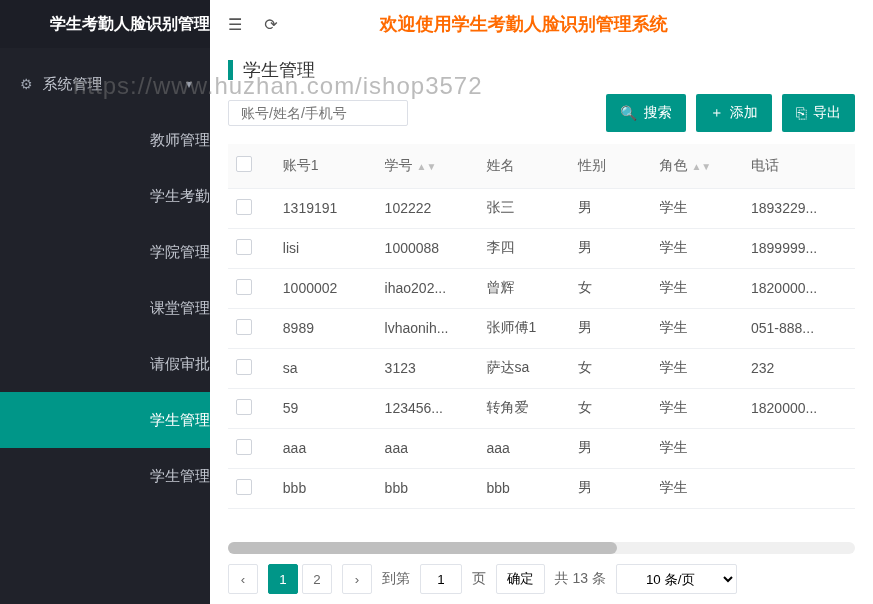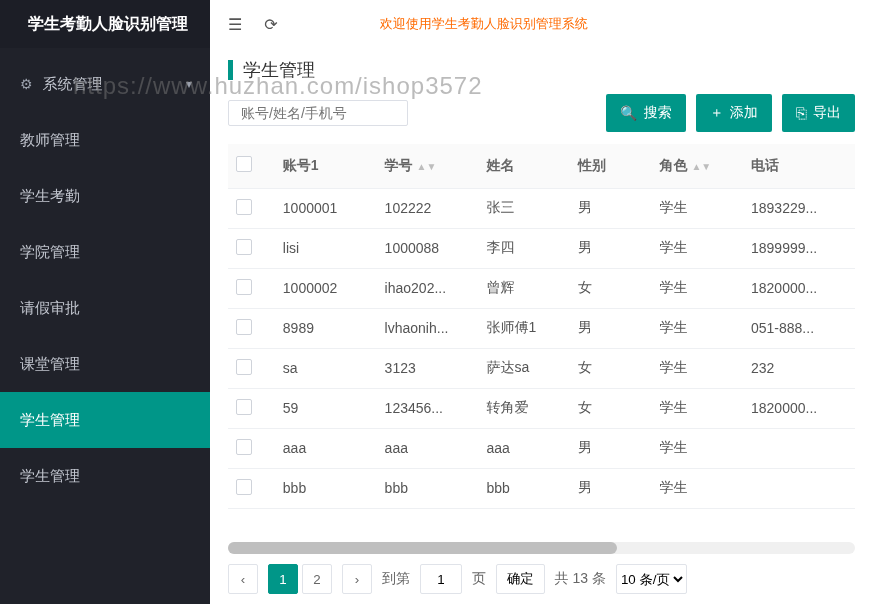--- a/index.html
+++ b/index.html
@@ -1,91 +1,91 @@
 <!DOCTYPE html>
 <html><head>
 <meta charset="utf-8">
 <style>
   * { box-sizing: border-box; margin: 0; padding: 0; }
   html, body { width: 873px; height: 604px; font-family: "Microsoft YaHei", Arial, sans-serif; font-size: 14px; color: #333; overflow: hidden; }
   .app { display: flex; width: 100%; height: 100%; }
 
   
-  .sidebar { width: 210px; background: #20222a; color: #c2c6cf; display: flex; flex-direction: column; flex-shrink: 0; }
+  .sidebar { width: 210px; background: #20222a; color: #c2c6cf; display: flex; flex-direction: column; flex-shrink: 0; text-align: right; }
   .brand { height: 48px; line-height: 48px; color: #fff; font-size: 16px; padding-left: 28px; font-weight: 600; background: #1c1e26; white-space: nowrap; overflow: hidden; }
   .nav { padding-top: 8px; }
   .nav-item { height: 56px; line-height: 56px; padding-left: 20px; cursor: pointer; color: #c2c6cf; font-size: 15px; }
   .nav-item.group { display: flex; align-items: center; gap: 10px; position: relative; }
   .nav-item.group .chev { position: absolute; right: 18px; font-size: 12px; color: #9aa0ac; }
   .nav-item.active { background: #009688; color: #fff; }
   .gear { font-size: 14px; color: #9aa0ac; }
 
   
   .main { flex: 1; display: flex; flex-direction: column; background: #fff; min-width: 0; }
   .topbar { height: 48px; display: flex; align-items: center; gap: 22px; padding: 0 18px; color: #666; }
   .topbar .icon-btn { cursor: pointer; font-size: 16px; color: #555; }
-  .welcome { color: #ff6a00; font-size: 13px; margin-left: 80px; }
+  .welcome { color: #ff6a00; font-size: 18px; margin-left: 80px; font-weight: bold; }
 
   .page-title { padding: 10px 18px 12px; font-size: 18px; display: flex; align-items: center; gap: 10px; }
   .page-title .bar { width: 5px; height: 20px; background: #009688; display: inline-block; }
 
   .watermark { position: absolute; left: 73px; top: 72px; font-size: 24px; color: rgba(120,120,120,0.5); font-family: Liberation Sans, sans-serif; letter-spacing: 1px; pointer-events: none; }
   .toolbar-wrap { padding: 0 18px 12px; display: flex; gap: 10px; align-items: center; }
   .input { height: 26px; border: 1px solid #dcdfe6; border-radius: 2px; padding: 0 12px; font-size: 14px; color: #555; background: #fff; }
   .input.w1 { width: 180px; }
   .input.w2 { width: 190px; }
   .btn { height: 38px; padding: 0 14px; border: none; border-radius: 2px; color: #fff; background: #009688; cursor: pointer; display: inline-flex; align-items: center; gap: 6px; font-size: 14px; }
   .btn .ic { font-size: 14px; }
   .spacer { flex: 1; }
 
   .table-wrap { padding: 0 18px; flex: 1; min-height: 0; overflow: hidden; }
   table { width: 100%; border-collapse: collapse; table-layout: fixed; }
   th, td { text-align: left; padding: 10px 8px; border-bottom: 1px solid #eef0f3; white-space: nowrap; overflow: hidden; text-overflow: ellipsis; font-size: 14px; }
-  th { color: #666; font-weight: 700; background: #fafafa; height: 44px; }
+  th { color: #666; font-weight: 400; background: #fafafa; height: 44px; }
   td { color: #555; height: 38px; }
   .chk { width: 16px; height: 16px; border: 1px solid #cfd3da; border-radius: 2px; display: inline-block; background: #fff; }
   th.sortable .sort { color: #bdbdbd; font-size: 10px; margin-left: 4px; }
   col.c-chk { width: 46px; }
   col.c1 { width: 100px; }
   col.c2 { width: 100px; }
   col.c3 { width: 90px; }
   col.c4 { width: 80px; }
   col.c5 { width: 90px; }
   col.c6 { width: 110px; }
 
   .hscroll { height: 12px; margin: 2px 18px 6px; background: #f0f0f0; border-radius: 6px; position: relative; }
   .hscroll .thumb { position: absolute; left: 0; top: 0; height: 100%; width: 62%; background: #bfbfbf; border-radius: 6px; }
 
   .pager { display: flex; align-items: center; gap: 10px; padding: 4px 18px 10px; color: #666; font-size: 14px; }
   .pg-btn { width: 30px; height: 30px; border: 1px solid #e0e3e9; background: #fff; border-radius: 2px; cursor: pointer; color: #666; display: inline-flex; align-items: center; justify-content: center; }
   .pg-btn.active { background: #009688; color: #fff; border-color: #009688; }
   .pg-input { width: 42px; height: 30px; border: 1px solid #e0e3e9; text-align: center; border-radius: 2px; }
   .pg-confirm { height: 30px; padding: 0 10px; border: 1px solid #e0e3e9; background: #fff; border-radius: 2px; cursor: pointer; text-align: center; }
-  .pg-select { height: 30px; border: 1px solid #e0e3e9; padding: 0 0; border-radius: 2px; background: #fff; }
+  .pg-select { height: 30px; border: 1px solid #e0e3e9; padding: 0 25px; border-radius: 2px; background: #fff; }
 
   .rel { position: relative; }
 </style>
 </head>
 <body>
 
 <div class="app rel">
   <div class="sidebar">
     <div class="brand">学生考勤人脸识别管理</div>
     <div class="nav">
       <div class="nav-item group">
         <span class="gear">⚙</span>
         <span>系统管理</span>
         <span class="chev">▾</span>
       </div>
       <div id="nav-items">
           <div class="nav-item">教师管理</div>
           <div class="nav-item">学生考勤</div>
           <div class="nav-item">学院管理</div>
+          <div class="nav-item">课堂管理</div>
           <div class="nav-item">请假审批</div>
-          <div class="nav-item">课堂管理</div>
           <div class="nav-item active">学生管理</div>
           <div class="nav-item">学生管理</div>
         </div>
     </div>
   </div>
 
   <div class="main">
     <div class="topbar">
       <span class="icon-btn">☰</span>
       <span class="icon-btn">⟳</span>
@@ -132,21 +132,21 @@
             <th class="sortable"><span>学号</span><span class="sort">▲▼</span></th>
             <th>姓名</th>
             <th>性别</th>
             <th class="sortable"><span>角色</span><span class="sort">▲▼</span></th>
             <th>电话</th>
           </tr>
         </thead>
         <tbody id="tbody">
             <tr>
               <td><span class="chk"></span></td>
-              <td>1000001</td>
+              <td>1319191</td>
               <td>102222</td>
               <td>张三</td>
               <td>男</td>
               <td>学生</td>
               <td>1893229...</td>
             </tr>
             <tr>
               <td><span class="chk"></span></td>
               <td>lisi</td>
               <td>1000088</td>

